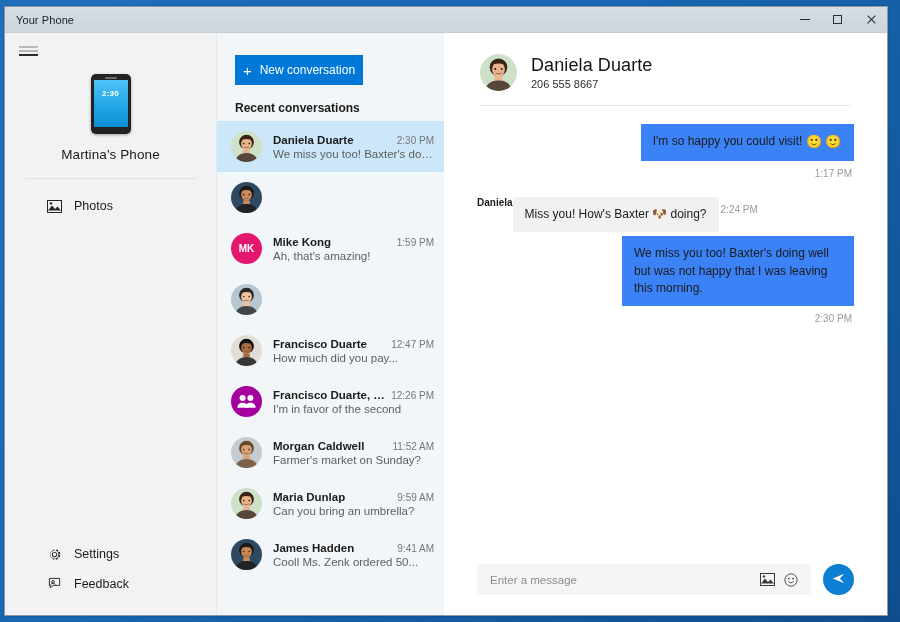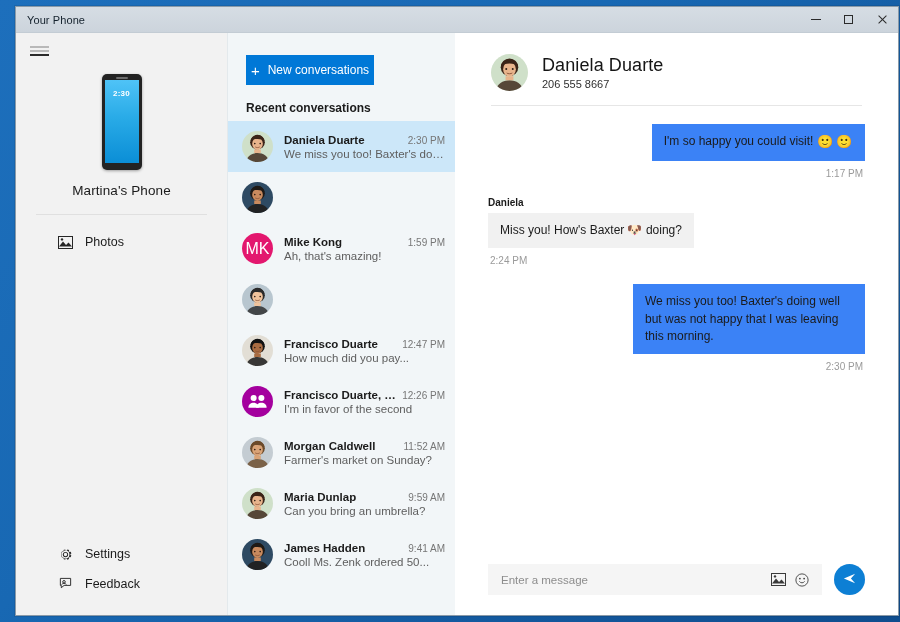--- a/index.html
+++ b/index.html
@@ -10,21 +10,21 @@
     overflow: hidden;
   }
   
   #desktop {
     position: relative;
     width: 900px; height: 622px;
     background: linear-gradient(135deg, #1d6fbc 0%, #1868b3 40%, #0f4d8e 100%);
   }
   #window {
     position: absolute;
-    left: 15px; top: 6px;
+    left: 4px; top: 6px;
     width: 884px; height: 610px;
     background: #ffffff;
     border: 1px solid #8a9aa8;
     display: flex; flex-direction: column;
     box-shadow: 0 0 0 1px rgba(0,0,0,.08);
   }
   
   #titlebar {
     height: 26px;
     background: linear-gradient(180deg,#d6dde4 0%, #ccd4dc 100%);
@@ -71,21 +71,21 @@
   #hamburger span { display: block; height: 2px; background: #3c3c3c; border-radius: 0; }
   #hamburger span:nth-child(1){ background:#b9b9b9; }
   #hamburger span:nth-child(2){ background:#b9b9b9; }
   #hamburger span:nth-child(3){ background:#2b2b2b; }
 
   #phonewrap {
     margin-top: 16px;
     display: flex; flex-direction: column; align-items: center;
   }
   .phone {
-    width: 40px; height: 96px;
+    width: 40px; height: 60px;
     background: #232323;
     border-radius: 5px;
     padding: 6px 3px 7px 3px;
     position: relative;
     box-shadow: 0 1px 3px rgba(0,0,0,.35);
   }
   .phone:before {
     content: ""; position: absolute; left: 50%; top: 3px;
     transform: translateX(-50%);
     width: 12px; height: 1.5px; background: #6d6d6d; border-radius: 1px;
@@ -156,21 +156,21 @@
     display: flex; align-items: center;
     height: 51px; padding: 0 10px 0 14px;
     cursor: default;
   }
   .conv.active { background: #cce7f9; }
   .avatar {
     width: 31px; height: 31px; border-radius: 50%;
     flex: 0 0 31px; margin-right: 11px;
     overflow: hidden;
     display: flex; align-items: center; justify-content: center;
-    font-size: 16px; color: #fff; font-weight: 400;
+    font-size: 10px; color: #fff; font-weight: 700;
     position: relative;
   }
   .avatar svg { display: block; }
   .convtext { flex: 1; min-width: 0; }
   .convtop { display: flex; align-items: baseline; }
   .convname {
     font-size: 11.5px; font-weight: 700; color: #1b1b1b;
     white-space: nowrap; overflow: hidden; text-overflow: ellipsis;
     flex: 1; min-width: 0;
   }
@@ -188,21 +188,21 @@
   }
   #chathead { padding: 21px 0 0 36px; display: flex; align-items: center; }
   #chathead .avatar { width: 37px; height: 37px; flex: 0 0 37px; margin-right: 14px; }
   #chatnames .cname { font-size: 18px; color: #151515; letter-spacing: .1px; }
   #chatnames .cphone { font-size: 11px; color: #303030; margin-top: 2px; }
   #chatdivider { margin: 14px 36px 0 36px; height: 1px; background: #e6e6e6; }
 
   #messages { flex: 1; padding: 18px 33px 0 33px; overflow: hidden; }
   .msgrow { margin-bottom: 4px; }
   .msgrow.out { display: flex; flex-direction: column; align-items: flex-end; }
-  .msgrow.in  { display: flex; flex-direction: column; align-items: flex-start; }
+  .msgrow.in  { display: flex; align-items: flex-start; }
   .sender { font-size: 10px; font-weight: 700; color: #1b1b1b; margin-bottom: 5px; }
   .bubble {
     max-width: 232px;
     padding: 9px 12px;
     font-size: 12px; line-height: 1.45; color: #1b1b1b;
   }
   .bubble.out { background: #3b82f6; }
   .bubble.in  { background: #f1f1f1; }
   .stamp { font-size: 10px; color: #9a9a9a; margin: 7px 2px 14px 2px; }
   .emoji { font-size: 13px; vertical-align: -1px; }
@@ -302,21 +302,21 @@
               </svg>
             </span>
             <span>Feedback</span>
           </div>
         </div>
       </div>
 
       <div id="convpane">
         <button id="newconv">
           <span class="plus">+</span>
-          <span>New conversations</span>
+          <span>New conversation</span>
         </button>
         <div id="recentlabel">Recent conversations</div>
         <div id="convlist">
             <div class="conv active">
               <div class="avatar">
                 <svg viewBox="0 0 32 32" width="100%" height="100%">
     <rect width="32" height="32" fill="#cfe0c9"></rect>
     <circle cx="16" cy="11.5" r="7.6" fill="#3b2418"></circle>
     <ellipse cx="16" cy="13.2" rx="5.5" ry="6.3" fill="#e8b48c"></ellipse>
     <path d="M8.6 10.5c1-4 4-6 7.4-6s6.4 2 7.4 6c-1.6-1.6-4.2-2.3-7.4-2.3S10.2 8.9 8.6 10.5z" fill="#3b2418"></path>

